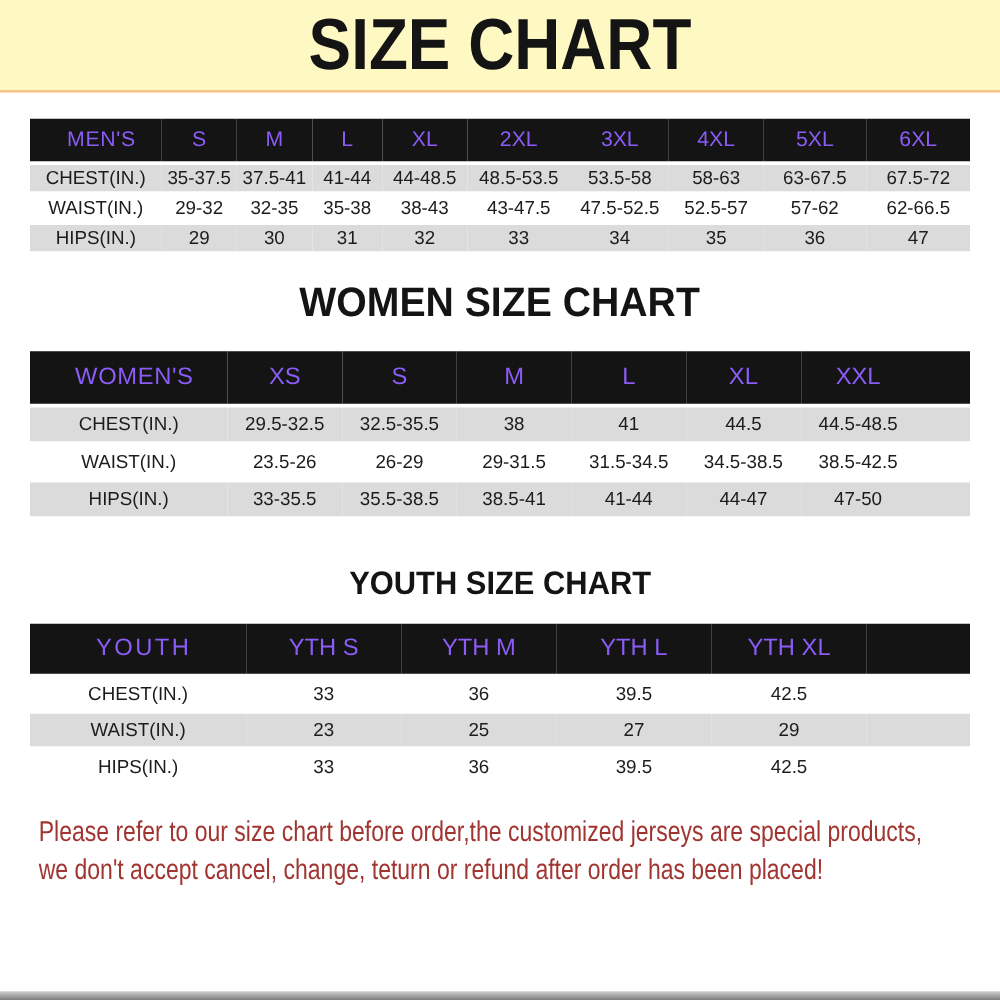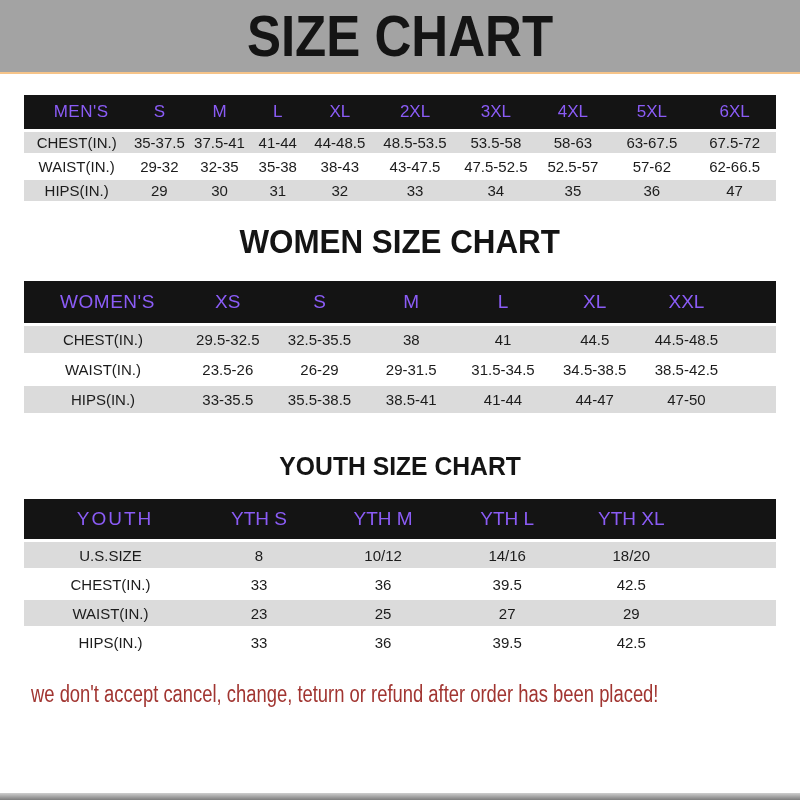--- a/index.html
+++ b/index.html
@@ -4,21 +4,21 @@
 <style>
   html,body{margin:0;padding:0;}
   body{
     width:800px;height:800px;position:relative;overflow:hidden;
     background:#ffffff;
     font-family:"Liberation Sans",sans-serif;
     color:#1c1c1c;
   }
   
   .banner{
-    height:72px;background:#a3a3a3;
+    height:72px;background:#fef9c3;
     display:flex;align-items:center;justify-content:center;
     border-bottom:2px solid #f6c489;
   }
   .banner .title{
     display:inline-block;
     font-size:58px;font-weight:800;letter-spacing:0px;
     color:#141414;transform:scaleX(0.88);
     line-height:1;
   }
   
@@ -230,28 +230,20 @@
       <tr class="hdr">
         <th class="corner">YOUTH</th>
         <th>YTH S</th>
         <th>YTH M</th>
         <th>YTH L</th>
         <th>YTH XL</th>
         <th></th>
       </tr>
     </thead>
     <tbody>
-      <tr class="gray">
-        <td>U.S.SIZE</td>
-        <td>8</td>
-        <td>10/12</td>
-        <td>14/16</td>
-        <td>18/20</td>
-        <td></td>
-      </tr>
       <tr class="white">
         <td>CHEST(IN.)</td>
         <td>33</td>
         <td>36</td>
         <td>39.5</td>
         <td>42.5</td>
         <td></td>
       </tr>
       <tr class="gray">
         <td>WAIST(IN.)</td>
@@ -267,16 +259,17 @@
         <td>36</td>
         <td>39.5</td>
         <td>42.5</td>
         <td></td>
       </tr>
     </tbody>
   </table>
 </section>
 
 <footer class="footer">
+  <span class="line"><span>Please refer to our size chart before order,the customized jerseys are special products,</span></span>
   <span class="line"><span>we don't accept cancel, change, teturn or refund after order has been placed!</span></span>
 </footer>
 
 <div class="bottom-strip"></div>
 
 </body></html>

